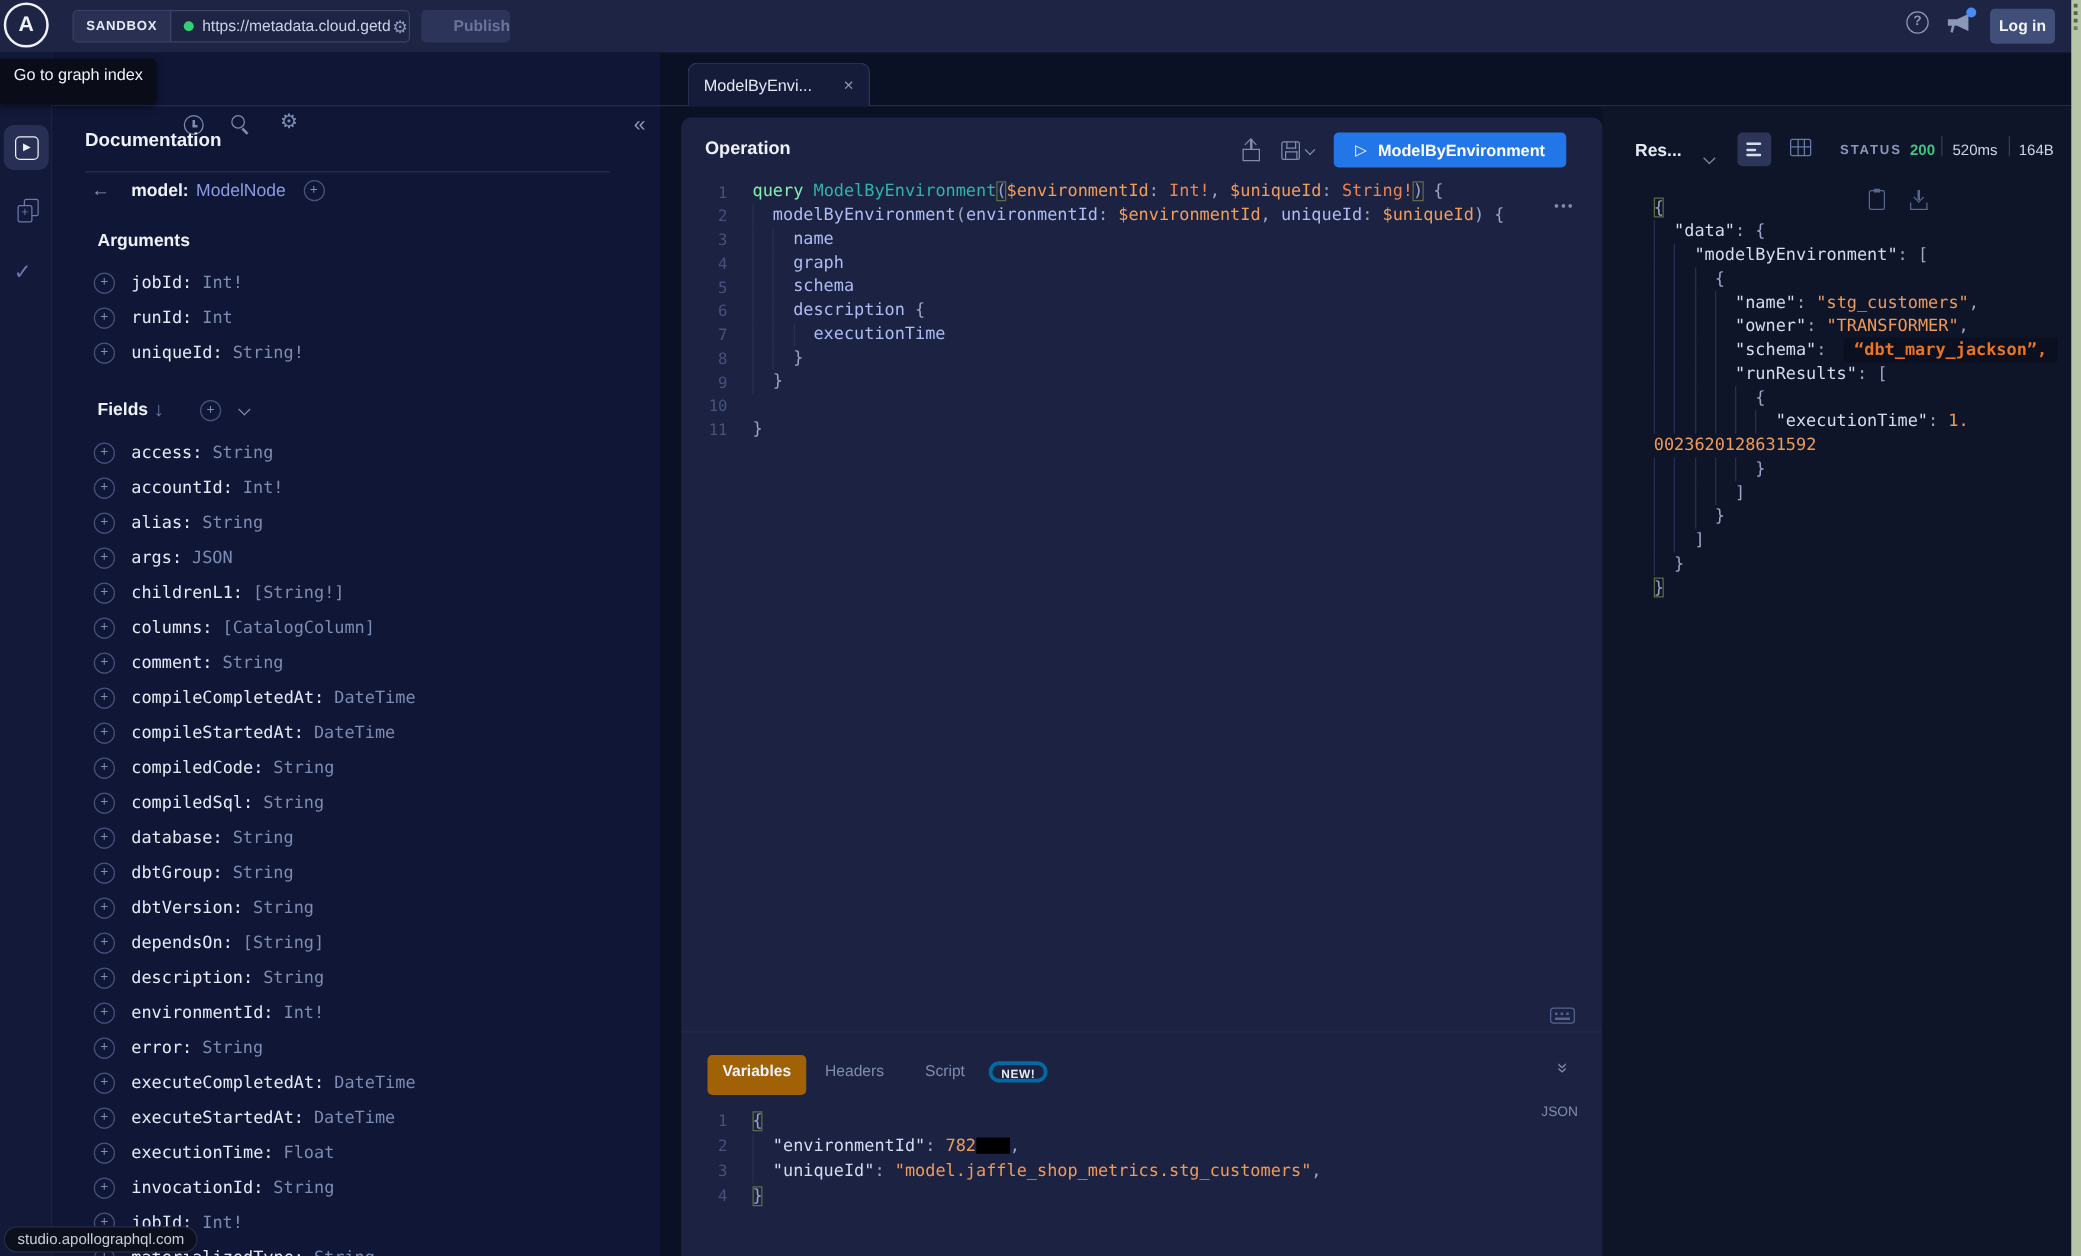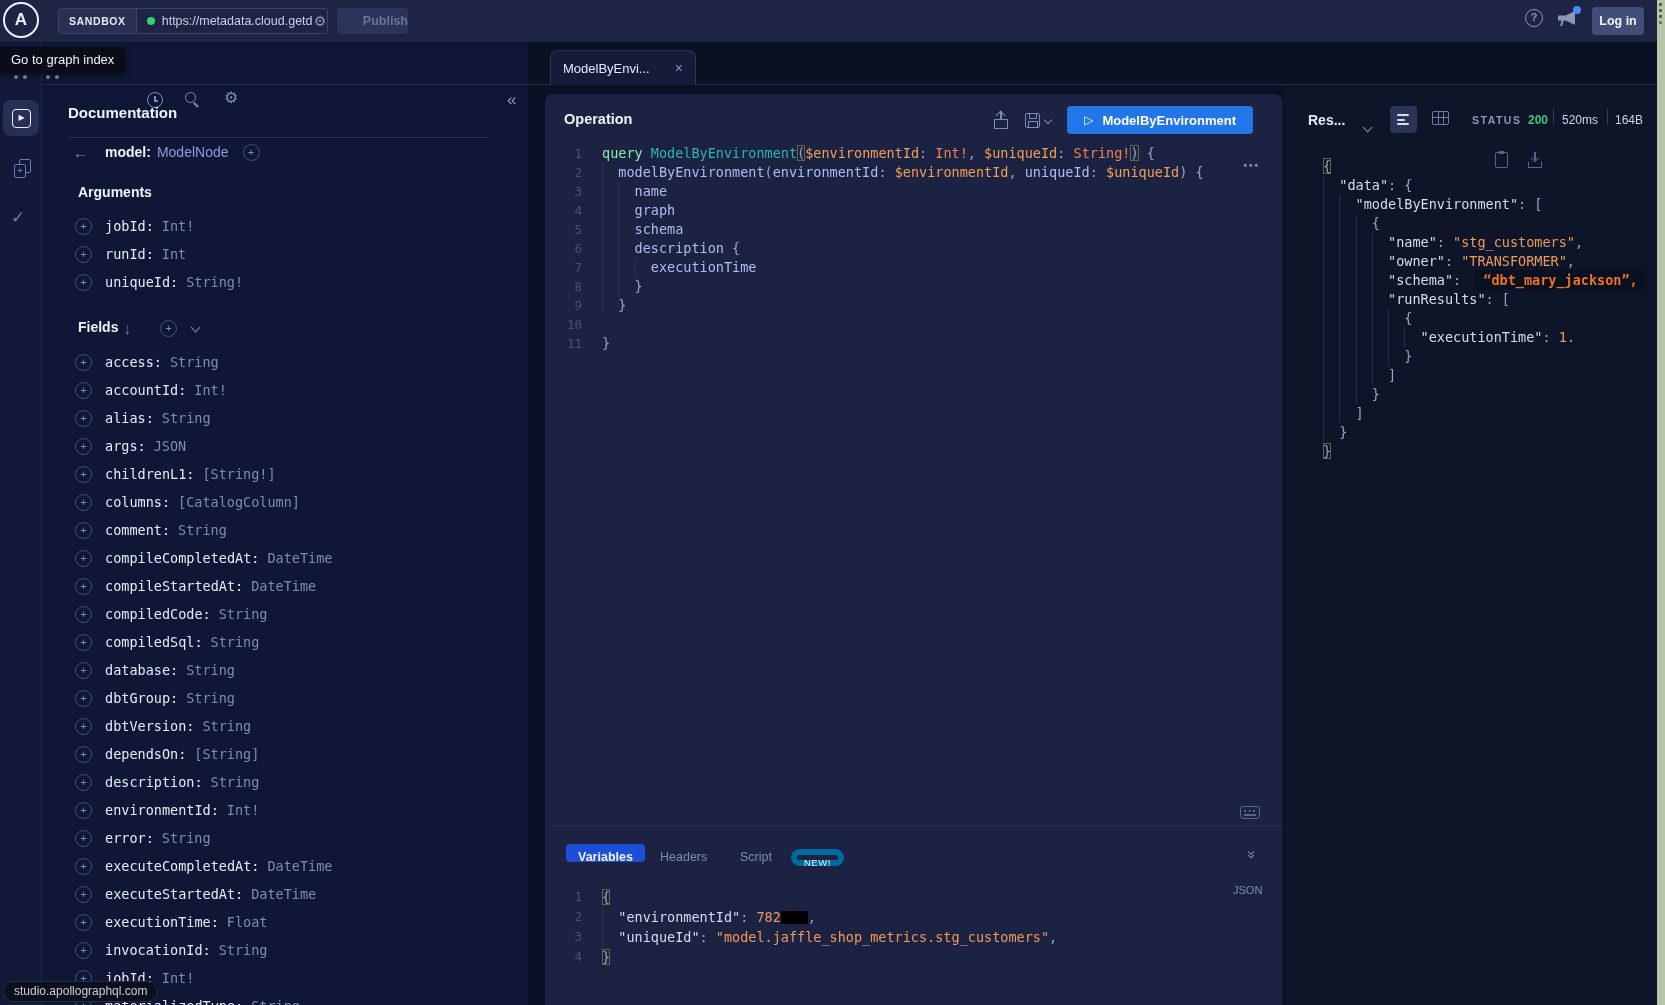--- a/index.html
+++ b/index.html
@@ -105,25 +105,25 @@
   .ct{white-space:pre;flex:none;height:100%}
   .ig{display:inline-block;width:2ch;height:100%;border-left:1px solid #272f55;vertical-align:top}
   .kw{color:#86efac}.op{color:#2db5a5}.vr{color:#f29e58}.ty{color:#ed8254}.fl{color:#aebcf2}.pl{color:#9aa5c6}
   .key{color:#d3dcf0}.str{color:#f09a58}.num{color:#f09a58}
   .bm{outline:1px solid #5f6a45;outline-offset:-1px;color:#9aa5c6}
   .ov{background:#0a101f;color:#ec7320;font-weight:bold;padding:2px 8px;margin-left:6px;border-radius:2px}
   .red{display:inline-block;width:27px;height:13px;background:#000;vertical-align:-2px}
 
   
   .mid-divider{position:absolute;left:0;top:731px;width:100%;height:1px;background:#232c4e}
-  .vtab-active{position:absolute;left:21px;top:750px;height:18px;background:#1d4ed8;border-radius:4px;padding:0 12px;
+  .vtab-active{position:absolute;left:21px;top:750px;height:32px;background:#a16207;border-radius:4px;padding:0 12px;
         font-size:12.5px;font-weight:bold;color:#eef1f8;line-height:27px}
   .vtab{position:absolute;top:750px;height:27px;font-size:12.5px;color:#7d8cb0;line-height:27px}
-  .newbadge{position:absolute;left:246px;top:755px;height:17px;border:6px solid #0369a1;border-radius:9px;padding:0 7px;
-        font-size:9.5px;font-weight:normal;letter-spacing:.5px;color:#e8ecf4;line-height:15px}
+  .newbadge{position:absolute;left:246px;top:755px;height:17px;border:3px solid #0369a1;border-radius:9px;padding:0 7px;
+        font-size:9.5px;font-weight:bold;letter-spacing:.5px;color:#e8ecf4;line-height:15px}
   .dblchev{position:absolute;left:700px;top:752px;color:#7d8cb0;font-size:15px;transform:rotate(-90deg)}
   .jsonlbl{position:absolute;left:688px;top:790px;font-size:11px;color:#7f8cae}
   .vars .cl{height:20px;line-height:20px}
 
   
   .resp{position:absolute;left:1282px;top:85px;width:375px;height:920px;background:#0e1529}
   .resp-title{position:absolute;left:26px;top:27px;font-size:14px;font-weight:bold;color:#e4e9f4}
   .resp-chev{position:absolute;left:82px;top:32px}
   .toggle-pill{position:absolute;left:108px;top:21px;width:27px;height:27px;background:#2c3558;border-radius:4px;display:flex;align-items:center;justify-content:center}
   .fmt{width:13px;height:11px;position:relative}
@@ -137,21 +137,21 @@
   .metric{position:absolute;top:28px;font-size:12px;color:#cdd5e8}
   .clip-ic{position:absolute;left:213px;top:67px;width:13px;height:16px;border:1.5px solid #56648e;border-radius:2px}
   .clip-ic:before{content:"";position:absolute;left:2.5px;top:-2.5px;width:5px;height:3px;background:#56648e}
   .dl-ic{position:absolute;left:246px;top:67px;width:14px;height:16px}
   .dl-ic .tray{position:absolute;left:0;bottom:0;width:14px;height:6px;border:1.5px solid #56648e;border-top:none}
   .dl-ic .stem{position:absolute;left:6.2px;top:0;width:1.6px;height:8px;background:#56648e}
   .dl-ic .hd{position:absolute;left:3.6px;top:3px;width:6px;height:6px;border-right:1.6px solid #56648e;border-bottom:1.6px solid #56648e;transform:rotate(45deg)}
   .resp .cl{padding-left:41px}
 
   
-  .tooltip{position:absolute;left:0;top:47px;height:26px;background:#0a0d18;border-radius:0 4px 4px 0;color:#f0f2f8;
+  .tooltip{position:absolute;left:0;top:47px;height:36px;background:#0a0d18;border-radius:0 4px 4px 0;color:#f0f2f8;
         font-size:13px;line-height:26px;padding:0 11px;z-index:50;box-shadow:0 2px 6px rgba(0,0,0,.5)}
   .bubble{position:absolute;left:3px;bottom:3px;height:21px;background:#0c0f1c;border:1px solid #262c48;border-radius:11px;
         color:#c8cdda;font-size:12px;line-height:19px;padding:0 10px;z-index:50}
   .greenstrip{position:absolute;left:1657px;top:0;width:8px;height:1005px;background:#b7c6a7;z-index:60}
   .greenstrip i{position:absolute;left:2px;top:3px;width:3px;height:3px;background:#55634a;box-shadow:0 6px #55634a,0 12px #55634a,0 18px #6b7a5a}
 </style>
 </head>
 <body>
 
 <div class="topbar">
@@ -526,20 +526,23 @@
       <div class="cl">
         <span class="ct"><span class="ig">  </span><span class="ig">  </span><span class="ig">  </span><span class="ig">  </span><span class="key">"runResults"</span><span class="pl">: [</span></span>
       </div>
       <div class="cl">
         <span class="ct"><span class="ig">  </span><span class="ig">  </span><span class="ig">  </span><span class="ig">  </span><span class="ig">  </span><span class="pl">{</span></span>
       </div>
       <div class="cl">
         <span class="ct"><span class="ig">  </span><span class="ig">  </span><span class="ig">  </span><span class="ig">  </span><span class="ig">  </span><span class="ig">  </span><span class="key">"executionTime"</span><span class="pl">: </span><span class="num">1.</span></span>
       </div>
       <div class="cl">
+        <span class="ct"><span class="num">0023620128631592</span></span>
+      </div>
+      <div class="cl">
         <span class="ct"><span class="ig">  </span><span class="ig">  </span><span class="ig">  </span><span class="ig">  </span><span class="ig">  </span><span class="pl">}</span></span>
       </div>
       <div class="cl">
         <span class="ct"><span class="ig">  </span><span class="ig">  </span><span class="ig">  </span><span class="ig">  </span><span class="pl">]</span></span>
       </div>
       <div class="cl">
         <span class="ct"><span class="ig">  </span><span class="ig">  </span><span class="ig">  </span><span class="pl">}</span></span>
       </div>
       <div class="cl">
         <span class="ct"><span class="ig">  </span><span class="ig">  </span><span class="pl">]</span></span>

